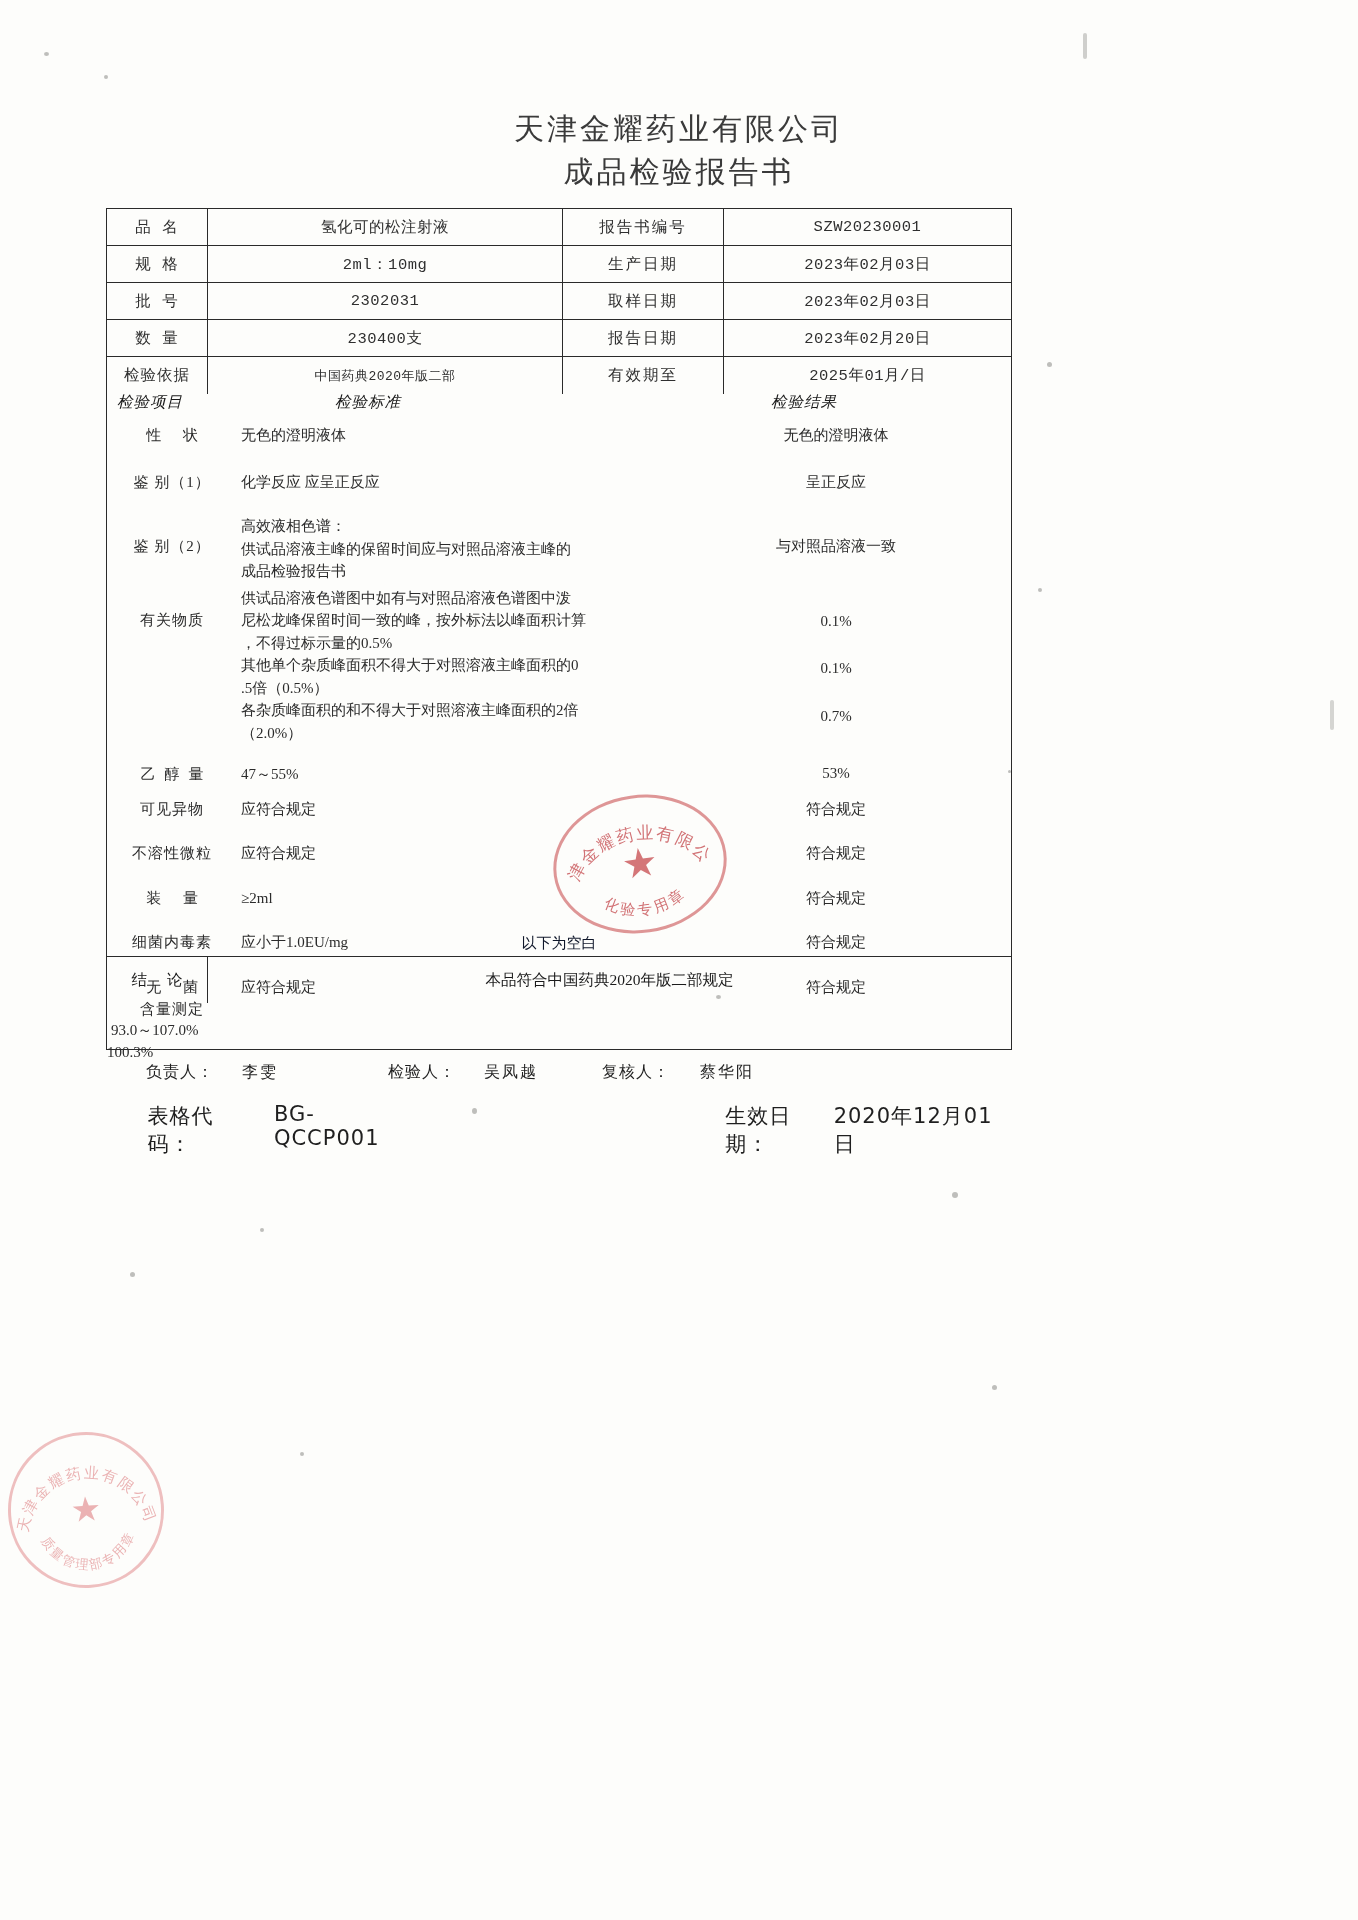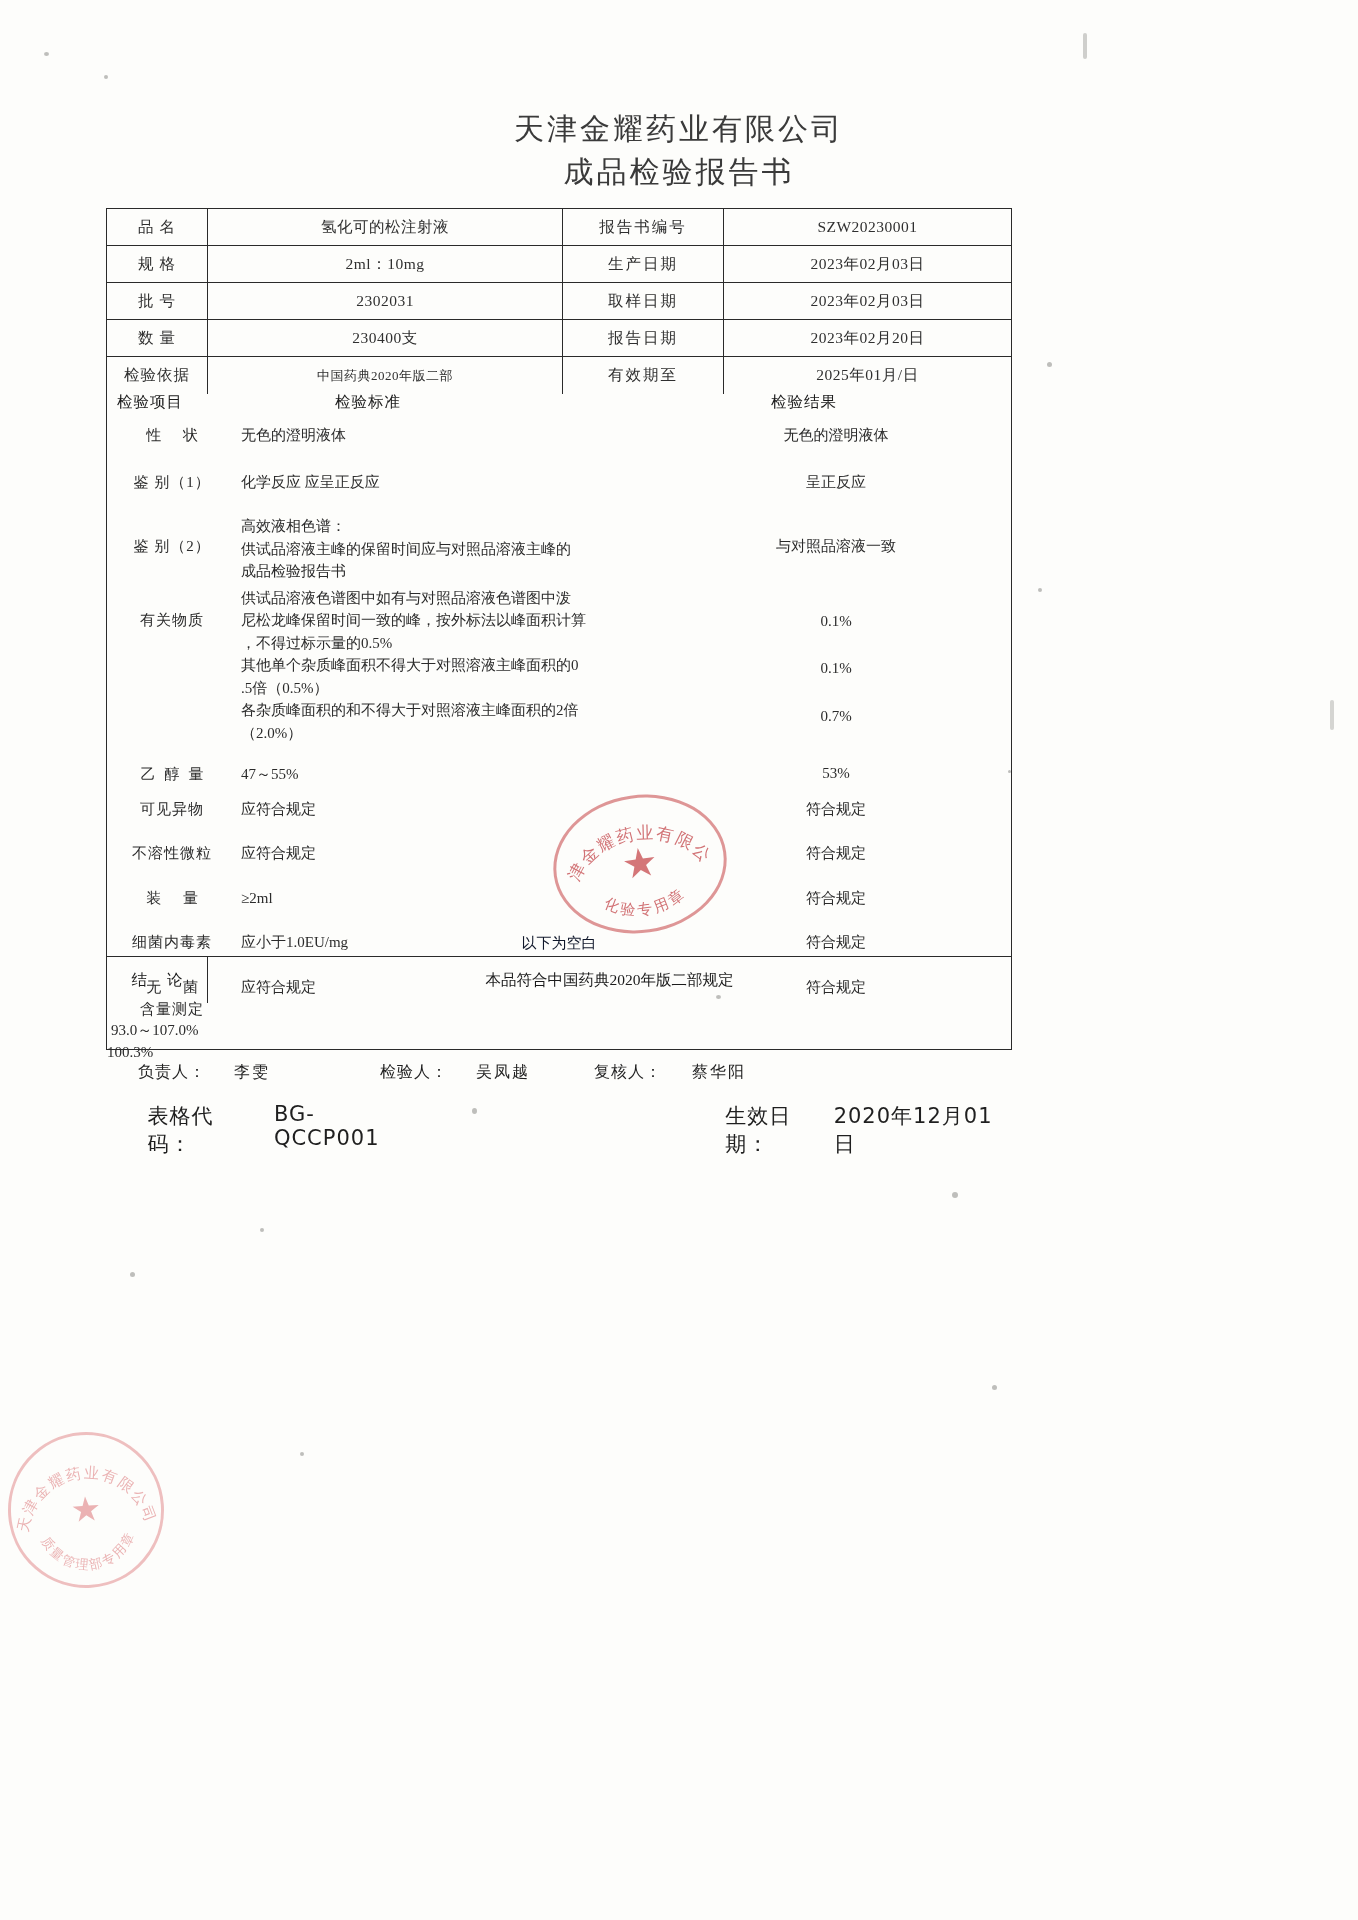--- a/index.html
+++ b/index.html
@@ -22,21 +22,21 @@
   }
 
   
   .frame{
     position:absolute;left:106px;top:208px;width:906px;height:842px;
     border:1.6px solid #2a2a2a;box-sizing:border-box;
   }
 
   
   .info{position:absolute;left:0;top:0;width:100%;}
-  .irow{display:flex;border-bottom:1.1px solid #2a2a2a;height:36px;}
+  .irow{display:flex;border-bottom:1.1px solid #2a2a2a;height:36px;font-family:Liberation Mono, monospace;}
   .irow:last-child{border-bottom:none;}
   .c-lab{
     width:100px;display:flex;align-items:center;justify-content:center;
     border-right:1.1px solid #2a2a2a;font-size:15.5px;letter-spacing:1px;color:#2f2f2f;
   }
   .c-val{
     width:354px;display:flex;align-items:center;justify-content:center;
     border-right:1.1px solid #2a2a2a;font-size:15.5px;color:#2f2f2f;letter-spacing:.5px;
   }
   .c-lab2{
@@ -44,21 +44,21 @@
     border-right:1.1px solid #2a2a2a;font-size:15.5px;letter-spacing:2px;color:#2f2f2f;
   }
   .c-val2{
     flex:1;display:flex;align-items:center;justify-content:center;
     font-size:15.5px;color:#2f2f2f;letter-spacing:.5px;
   }
   .small{font-size:13px;}
 
   
   .items{position:absolute;left:0;top:181px;right:0;bottom:46px;}
-  .ihead{position:relative;height:28px;}
+  .ihead{position:relative;height:28px;font-style:italic;}
   .ih-1{position:absolute;left:10px;top:2px;font-size:15.5px;letter-spacing:1px;}
   .ih-2{position:absolute;left:228px;top:2px;font-size:15.5px;letter-spacing:1px;}
   .ih-3{position:absolute;left:664px;top:2px;font-size:15.5px;letter-spacing:1px;}
 
   .irw{position:relative;display:flex;align-items:flex-start;}
   .k{
     width:130px;text-align:center;font-size:15px;letter-spacing:1px;
     flex:none;padding-top:2px;color:#2b2b2b;
   }
   .k.sp{letter-spacing:9px;text-indent:9px;}
@@ -82,21 +82,21 @@
   }
   .conc .cv{flex:1;text-align:center;font-size:15.5px;}
 
   .blankline{
     position:absolute;left:0;bottom:50px;width:100%;text-align:center;
     font-size:15px;color:#0f172a;
   }
 
   
   .signs{
-    position:absolute;left:98px;top:1058px;width:906px;
+    position:absolute;left:106px;top:1058px;width:906px;
     font-size:16px;color:#1f1f1f;
   }
   .sg-row{display:flex;align-items:baseline;padding:4px 0;}
   .sg-lab{letter-spacing:1px;}
   .sg-val{font-family:"DejaVu Sans","Liberation Sans",sans-serif;letter-spacing:2px;}
 
   .footrow{
     position:absolute;left:106px;top:1100px;width:906px;
     display:flex;font-size:21px;color:#1f1f1f;
   }

